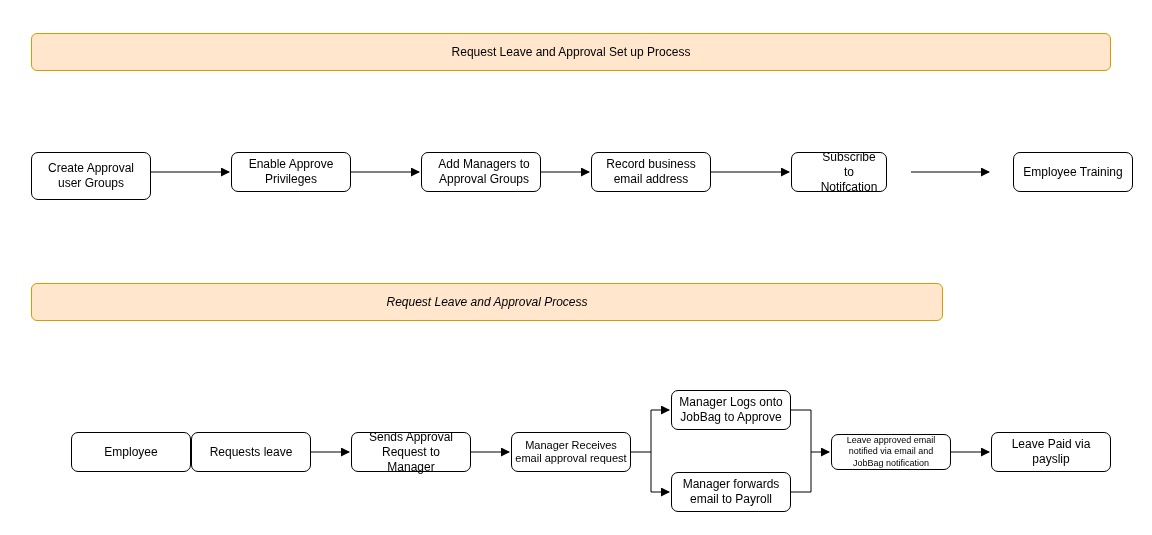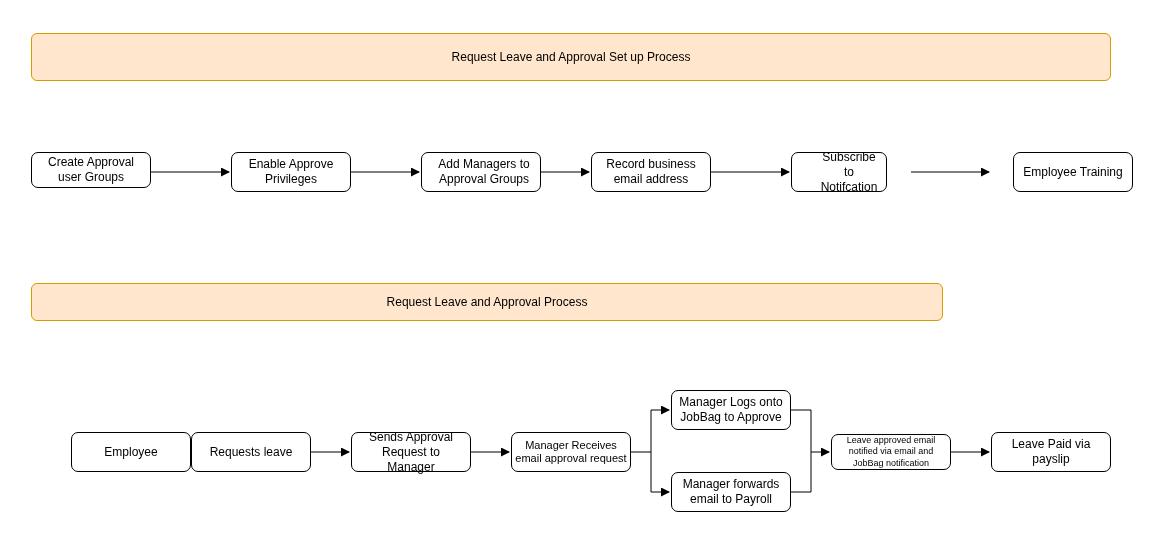--- a/index.html
+++ b/index.html
@@ -73,44 +73,44 @@
     <path d="M471 452 H509" marker-end="url(#arrow)"></path>
 
     <path d="M631 452 H651 V410 H669" marker-end="url(#arrow)"></path>
     <path d="M651 452 V492 H669" marker-end="url(#arrow)"></path>
 
     <path d="M791 410 H811 V452 H829" marker-end="url(#arrow)"></path>
     <path d="M791 492 H811 V452"></path>
     <path d="M951 452 H989" marker-end="url(#arrow)"></path>
   </svg>
 
-  <div class="banner" style="left:31px; top:33px; width:1080px; height:48px;">
+  <div class="banner" style="left:31px; top:33px; width:1080px; height:38px;">
     <span>Request Leave and Approval Set up Process</span>
   </div>
 
-  <div class="node" style="left:31px;  top:152px; width:120px; height:36px;">
+  <div class="node" style="left:31px;  top:152px; width:120px; height:48px;">
     <span>Create Approval user Groups</span>
   </div>
   <div class="node" style="left:231px; top:152px; width:120px; height:40px;">
     <span>Enable Approve Privileges</span>
   </div>
   <div class="node" style="left:421px; top:152px; width:120px; height:40px;padding-left:12px;">
     <span>Add Managers to Approval Groups</span>
   </div>
   <div class="node" style="left:591px; top:152px; width:120px; height:40px;">
     <span>Record business email address</span>
   </div>
   <div class="node" style="left:791px; top:152px; width:96px; height:40px;padding-left:26px;">
     <span>Subscribe to Notifcation</span>
   </div>
   <div class="node" style="left:991px; top:152px; width:120px; height:40px;margin-left:22px;">
     <span>Employee Training</span>
   </div>
 
-  <div class="banner" style="left:31px; top:283px; width:912px; height:38px;">
+  <div class="banner" style="left:31px; top:283px; width:912px; height:38px;font-style:italic;">
     <span>Request Leave and Approval Process</span>
   </div>
 
   <div class="node" style="left:31px;  top:432px; width:120px; height:40px;margin-left:40px;">
     <span>Employee</span>
   </div>
   <div class="node" style="left:191px; top:432px; width:120px; height:40px;">
     <span>Requests leave</span>
   </div>
   <div class="node" style="left:351px; top:432px; width:120px; height:40px;">

